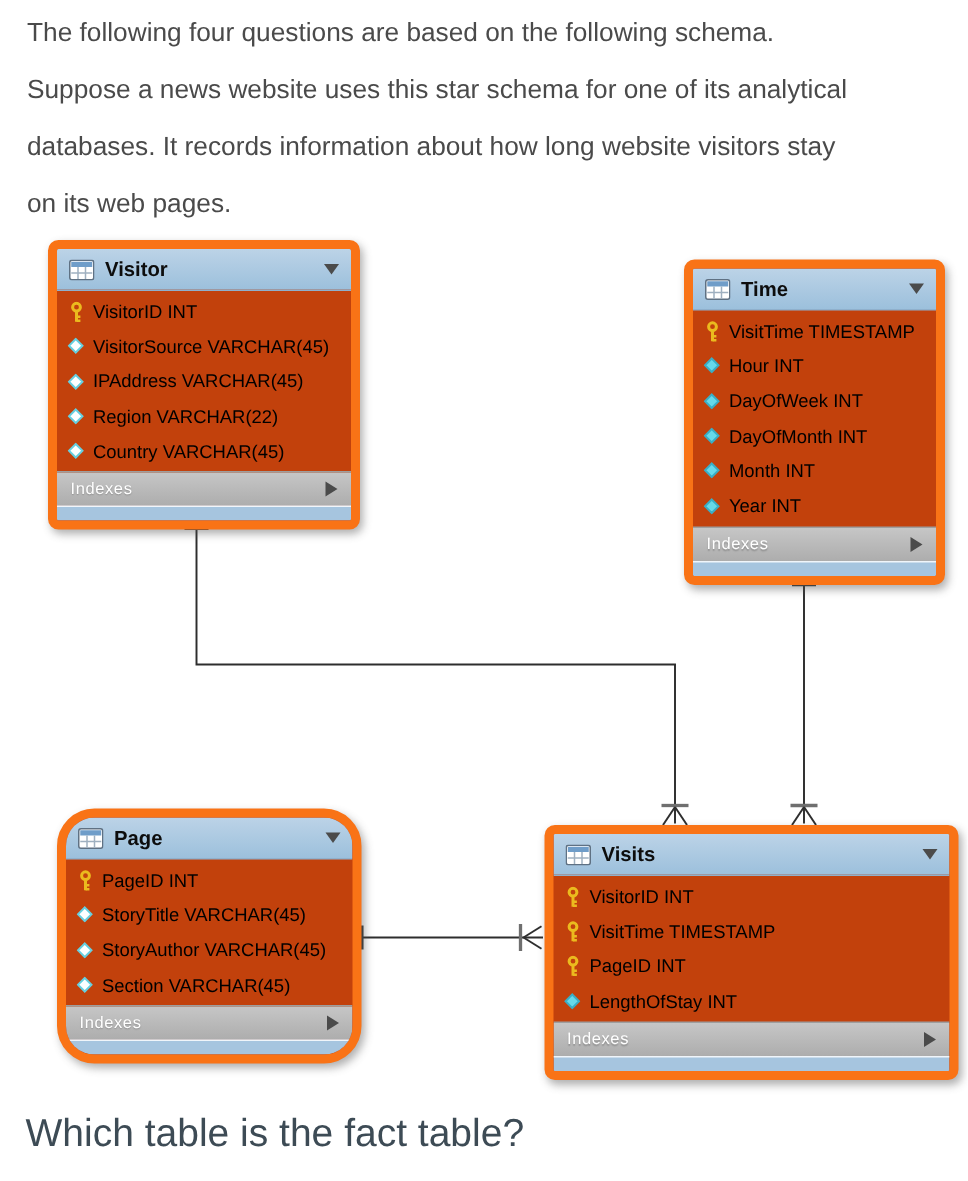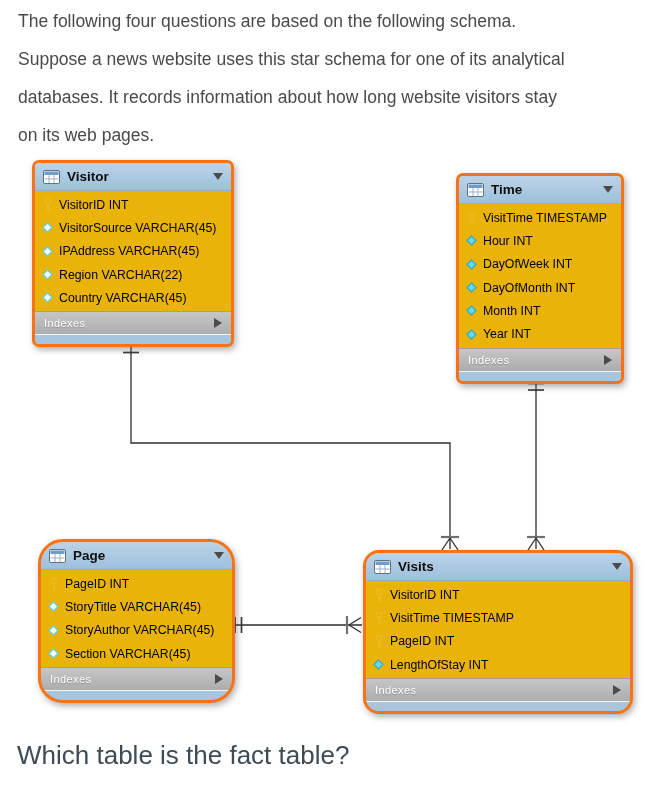--- a/index.html
+++ b/index.html
@@ -12,22 +12,22 @@
   .intro{
     position:absolute;left:18px;top:2px;width:620px;
     font-size:17.5px;line-height:38px;color:#4a4a4a;
   }
   .question{
     position:absolute;left:17px;top:740px;
     font-size:26px;color:#3d4b55;
   }
   
   .tbl{
-    position:absolute;background:#eab308;
-    border:3px solid #f97316;border-radius:7px;
+    position:absolute;background:#c2410c;
+    border:6px solid #f97316;border-radius:7px;
     box-shadow:2px 3px 6px rgba(80,80,80,0.45);
     overflow:hidden;
   }
   .tbl-header{
     height:27px;display:flex;align-items:center;gap:7px;
     padding:0 8px;
     background:linear-gradient(#bcd3e7,#9cc0dc);
     border-bottom:1px solid #8fb0cc;
   }
   .tbl-title{font-size:13.5px;font-weight:bold;color:#0d0d0d;}
@@ -59,21 +59,21 @@
     border-top:5.5px solid transparent;border-bottom:5.5px solid transparent;
     border-left:8.5px solid #4b4b4b;
   }
   .tbl-footer{
     height:9px;background:#a6c5df;border-top:1px solid #f0f5fa;
   }
   
   #tbl-visitor{left:32px;top:160px;width:196px;}
   #tbl-time{left:456px;top:173px;width:162px;}
   #tbl-page{left:38px;top:539px;width:191px;border-radius:25px;}
-  #tbl-visits{left:363px;top:550px;width:264px;border-radius:16px;}
+  #tbl-visits{left:363px;top:550px;width:264px;}
   
   #rel-lines{position:absolute;left:0;top:0;pointer-events:none;}
 </style>
 </head>
 <body>
 
 <svg width="0" height="0" style="position:absolute" aria-hidden="true">
   <defs>
     <g id="ic-table">
       <rect x="0.5" y="0.5" width="16" height="13" rx="1.5" fill="#ffffff" stroke="#5f7183"></rect>

